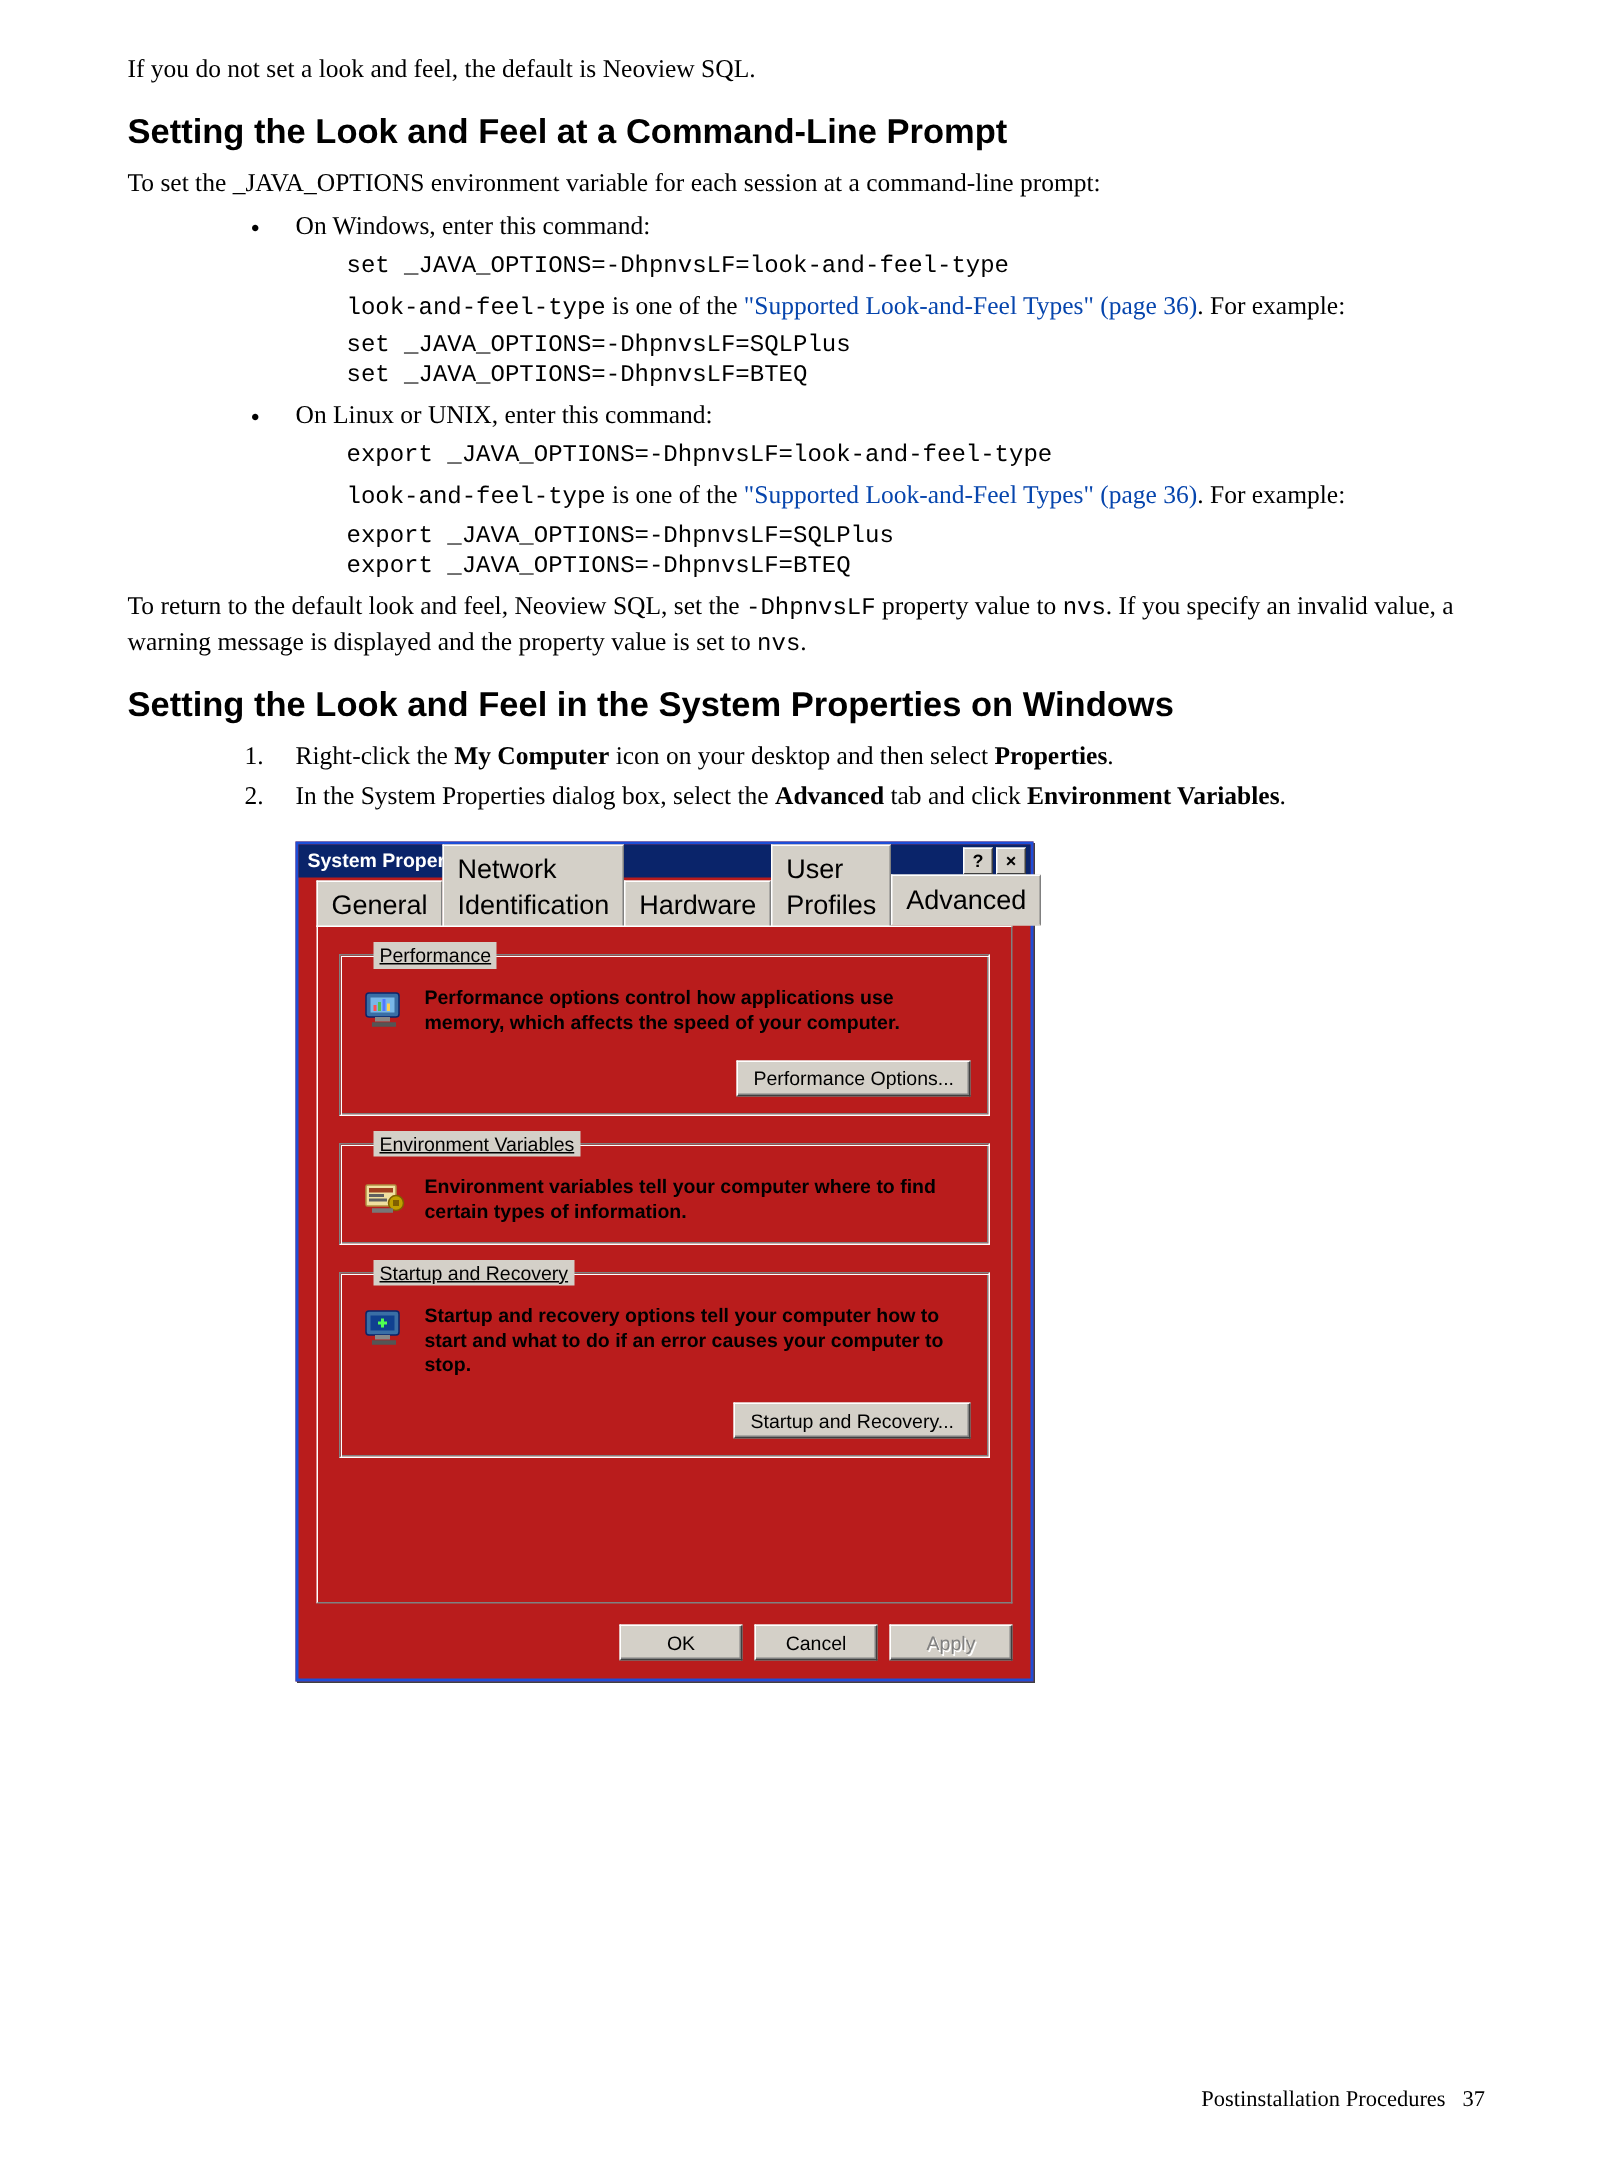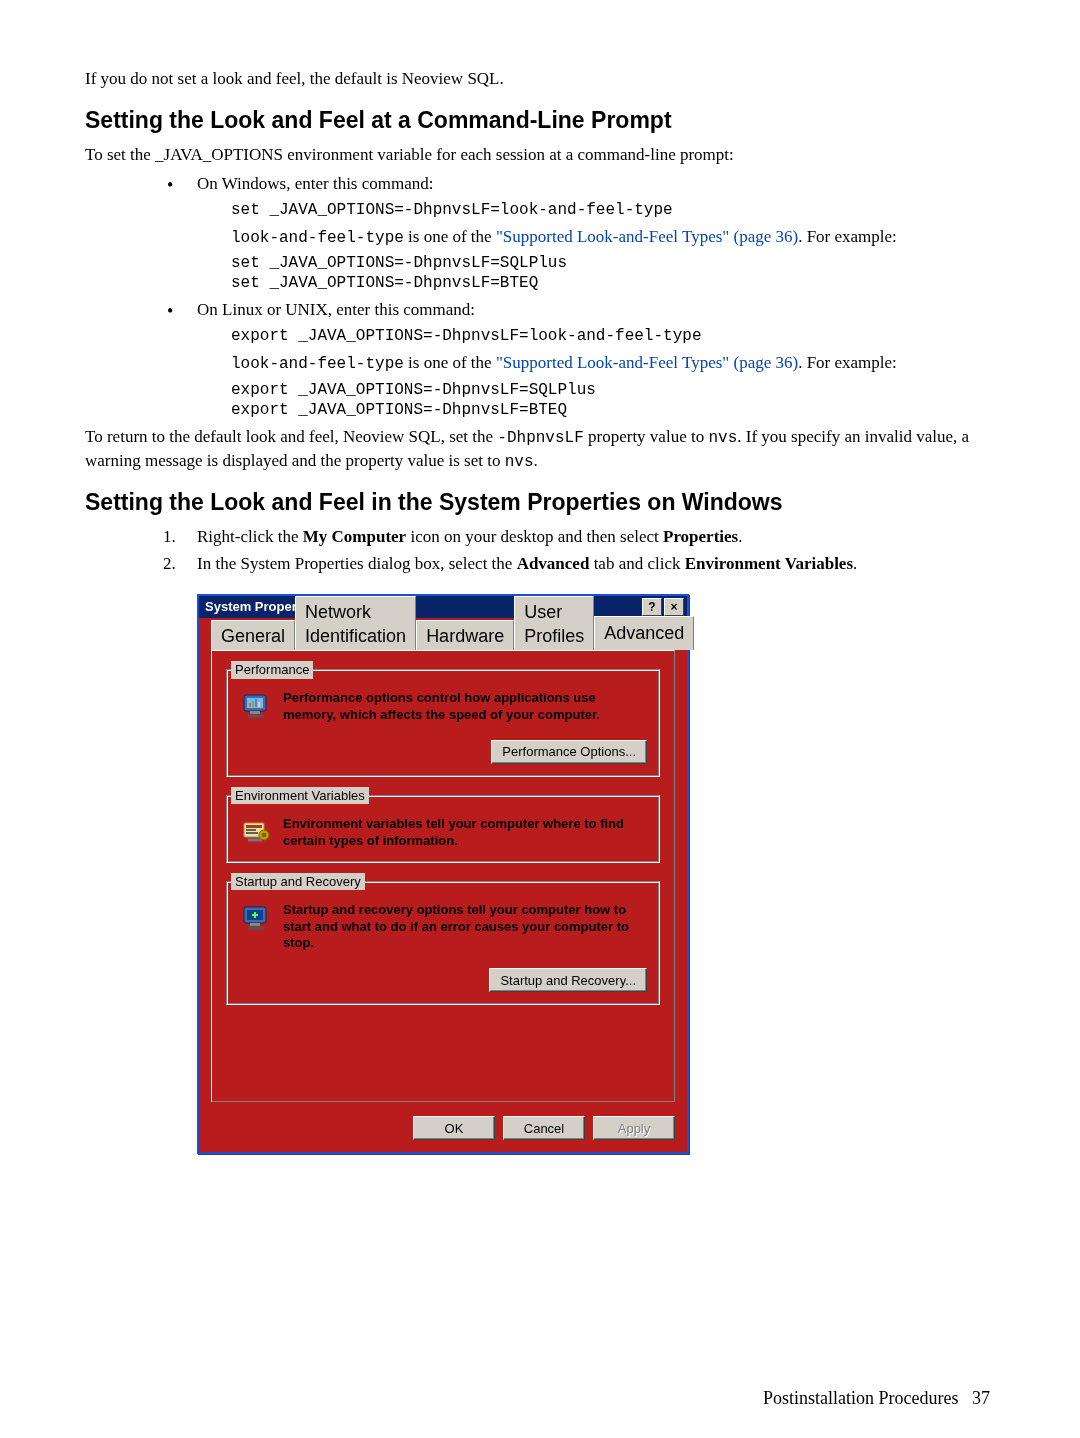--- a/index.html
+++ b/index.html
@@ -8,21 +8,21 @@
     font-family: "Palatino Linotype", "Book Antiqua", Palatino, Georgia, serif;
     color: #000;
     font-size: 17px;
     line-height: 1.35;
   }
   .page {
     width: 1080px;
     height: 1438px;
     position: relative;
     box-sizing: border-box;
-    padding: 68px 90px 40px 85px;
+    padding: 35px 90px 40px 85px;
   }
   .indent1 { margin-left: 75px; }
   .para { margin: 0 0 6px 0; }
   h2.section {
     font-family: Arial, Helvetica, sans-serif;
     font-weight: 700;
     font-size: 23px;
     margin: 14px 0 8px 0;
   }
   ul.bullets {
@@ -147,24 +147,25 @@
     border-right-color: #fff;
     border-bottom-color: #fff;
     box-shadow: inset 1px 1px 0 #fff, inset -1px -1px 0 #808080;
     position: relative;
     padding: 18px 12px 12px 12px;
     margin-bottom: 18px;
   }
   .group-legend {
     position: absolute;
     top: -9px;
-    left: 4px;
+    left: 22px;
     background: #d4d0c8;
     padding: 0 4px;
     font-size: 13px;
+    text-decoration: underline;
   }
   .group-row {
     display: flex;
     align-items: flex-start;
     gap: 10px;
     font-weight: bold;
   }
   .grp-icon {
     width: 34px;
     height: 34px;
@@ -206,21 +207,21 @@
   .dlg-bottom .winbtn { min-width: 82px; }
   .cursor {
     position: absolute;
     width: 16px; height: 20px;
     pointer-events: none;
   }
   .footer {
     position: absolute;
     bottom: 28px;
     right: 90px;
-    font-size: 18px;
+    font-size: 15px;
   }
 </style>
 </head>
 <body>
 
 <div class="page">
 
   <p class="para indent1">If you do not set a look and feel, the default is Neoview SQL.</p>
 
   <h2 class="section">Setting the Look and Feel at a Command-Line Prompt</h2>

